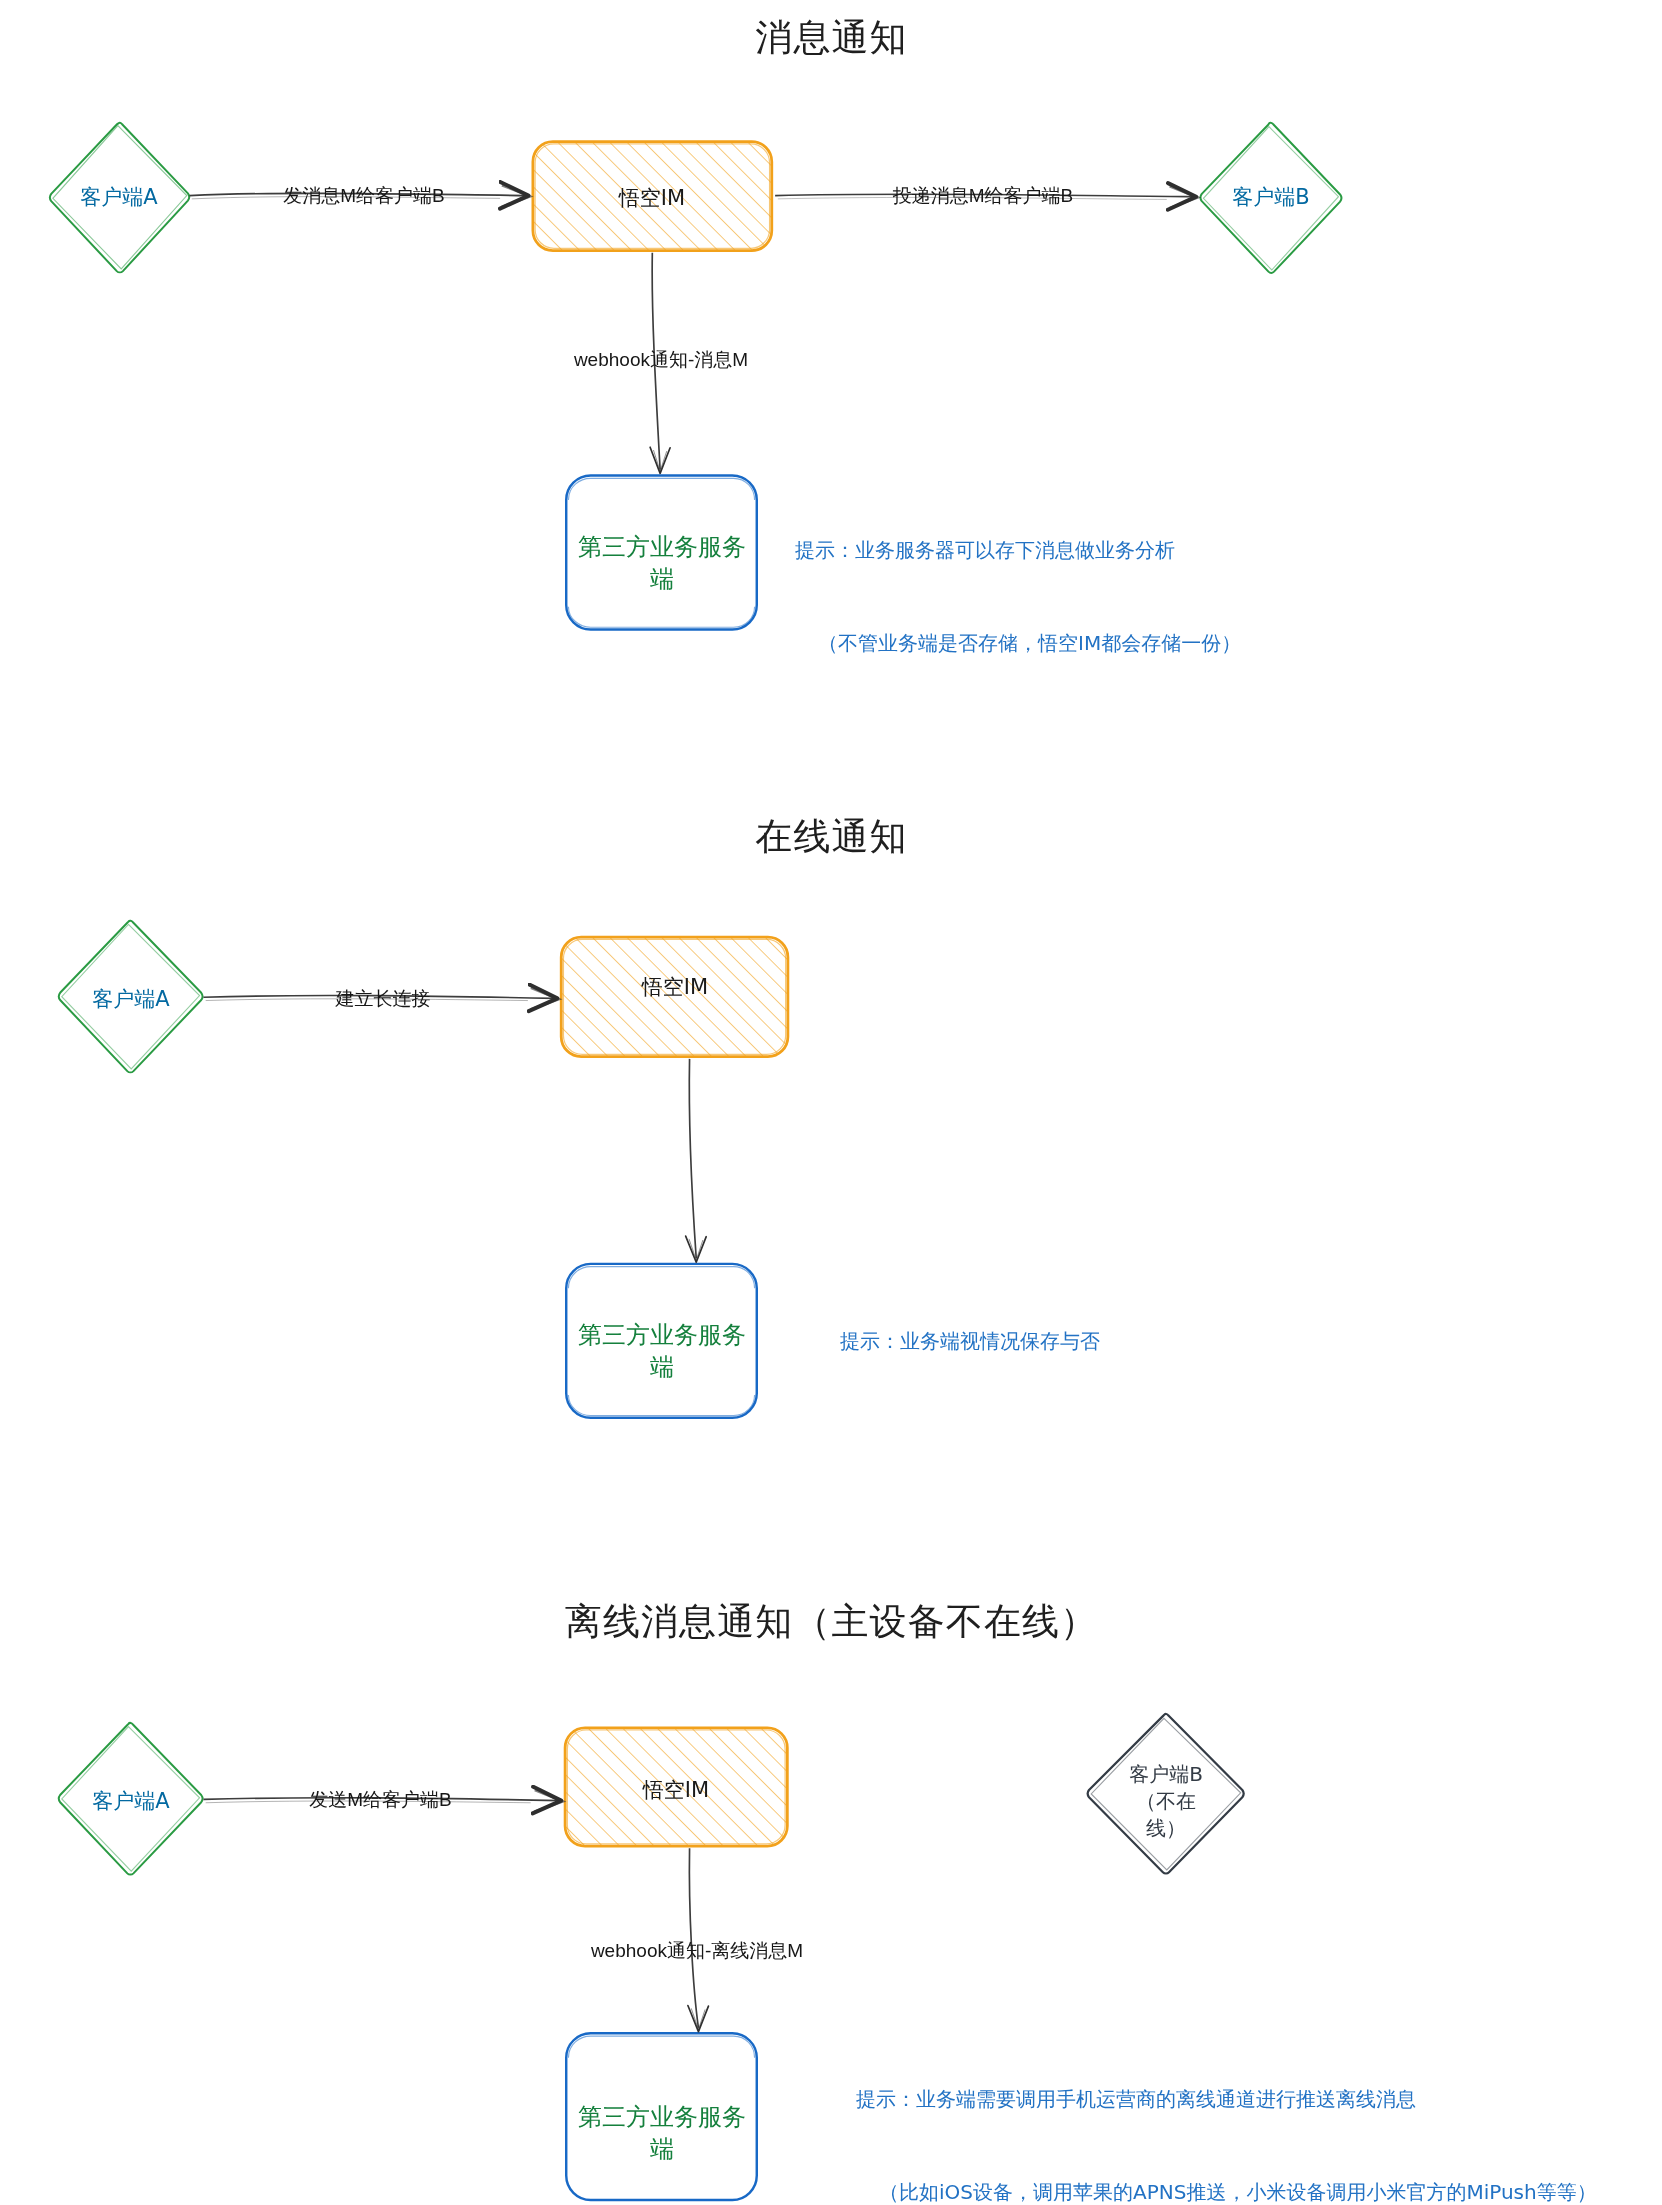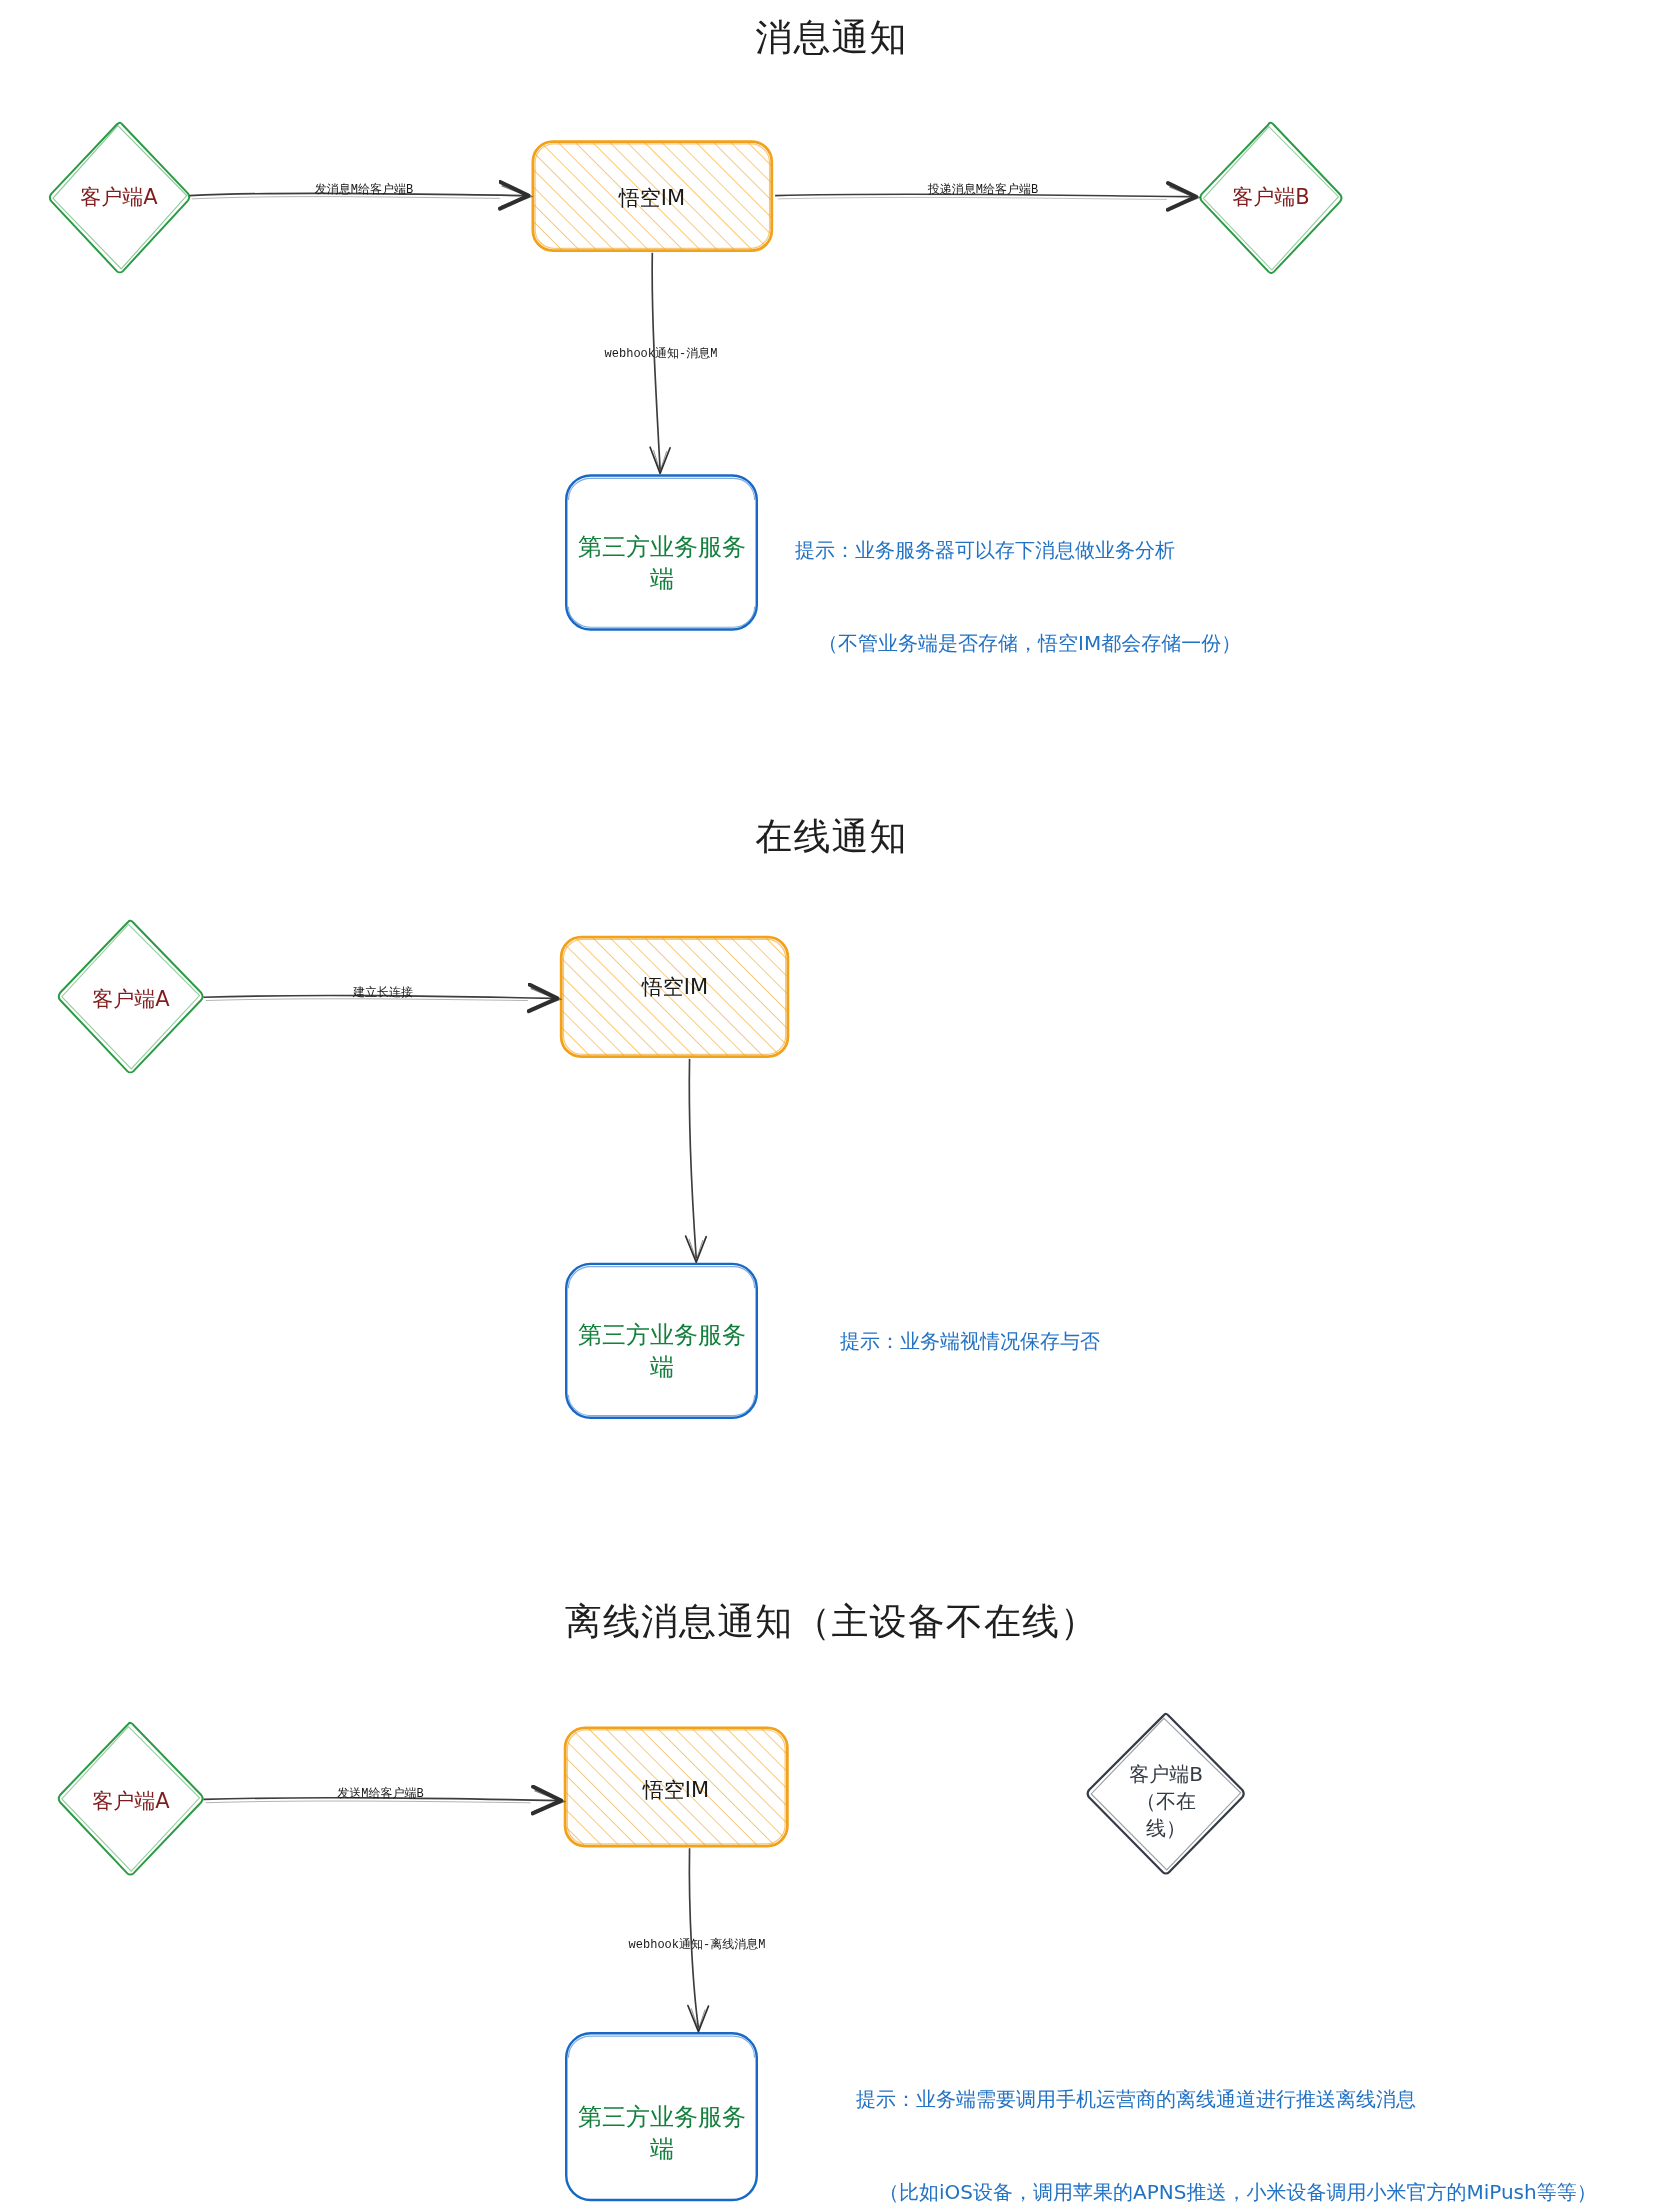--- a/index.html
+++ b/index.html
@@ -12,27 +12,27 @@
   .sec-title{
     position:absolute;width:100%;text-align:center;left:0;
     font-size:37px;color:#1f1f1f;font-weight:400;letter-spacing:1.1px;
     font-family:Liberation Sans, sans-serif;
   }
   svg.layer{position:absolute;left:0;top:0;width:1663px;height:2205px;pointer-events:none;}
   .node-label{
     position:absolute;text-align:center;line-height:1.35;
     font-family:"DejaVu Sans","Liberation Sans",sans-serif;
   }
-  .lbl-green{color:#7f1d1d;font-size:21px;}
+  .lbl-green{color:#0369a1;font-size:21px;}
   .lbl-orange-text{color:#1a1a1a;font-size:21px;}
   .lbl-blue{color:#15803d;font-size:24px;}
   .lbl-dark{color:#333b45;font-size:20px;}
   .edge-label{
-    position:absolute;text-align:center;color:#171717;font-size:12px;line-height:1.45;
-    font-family:Liberation Mono, monospace;white-space:pre;
+    position:absolute;text-align:center;color:#171717;font-size:19px;line-height:1.45;
+    font-family:Liberation Sans, sans-serif;white-space:pre;
   }
   .hint{
     position:absolute;color:#2272c4;font-size:20px;line-height:1.55;white-space:pre;
     font-family:"DejaVu Sans","Liberation Sans",sans-serif;
   }
 </style>
 </head>
 <body>
 
 <div class="stage">

